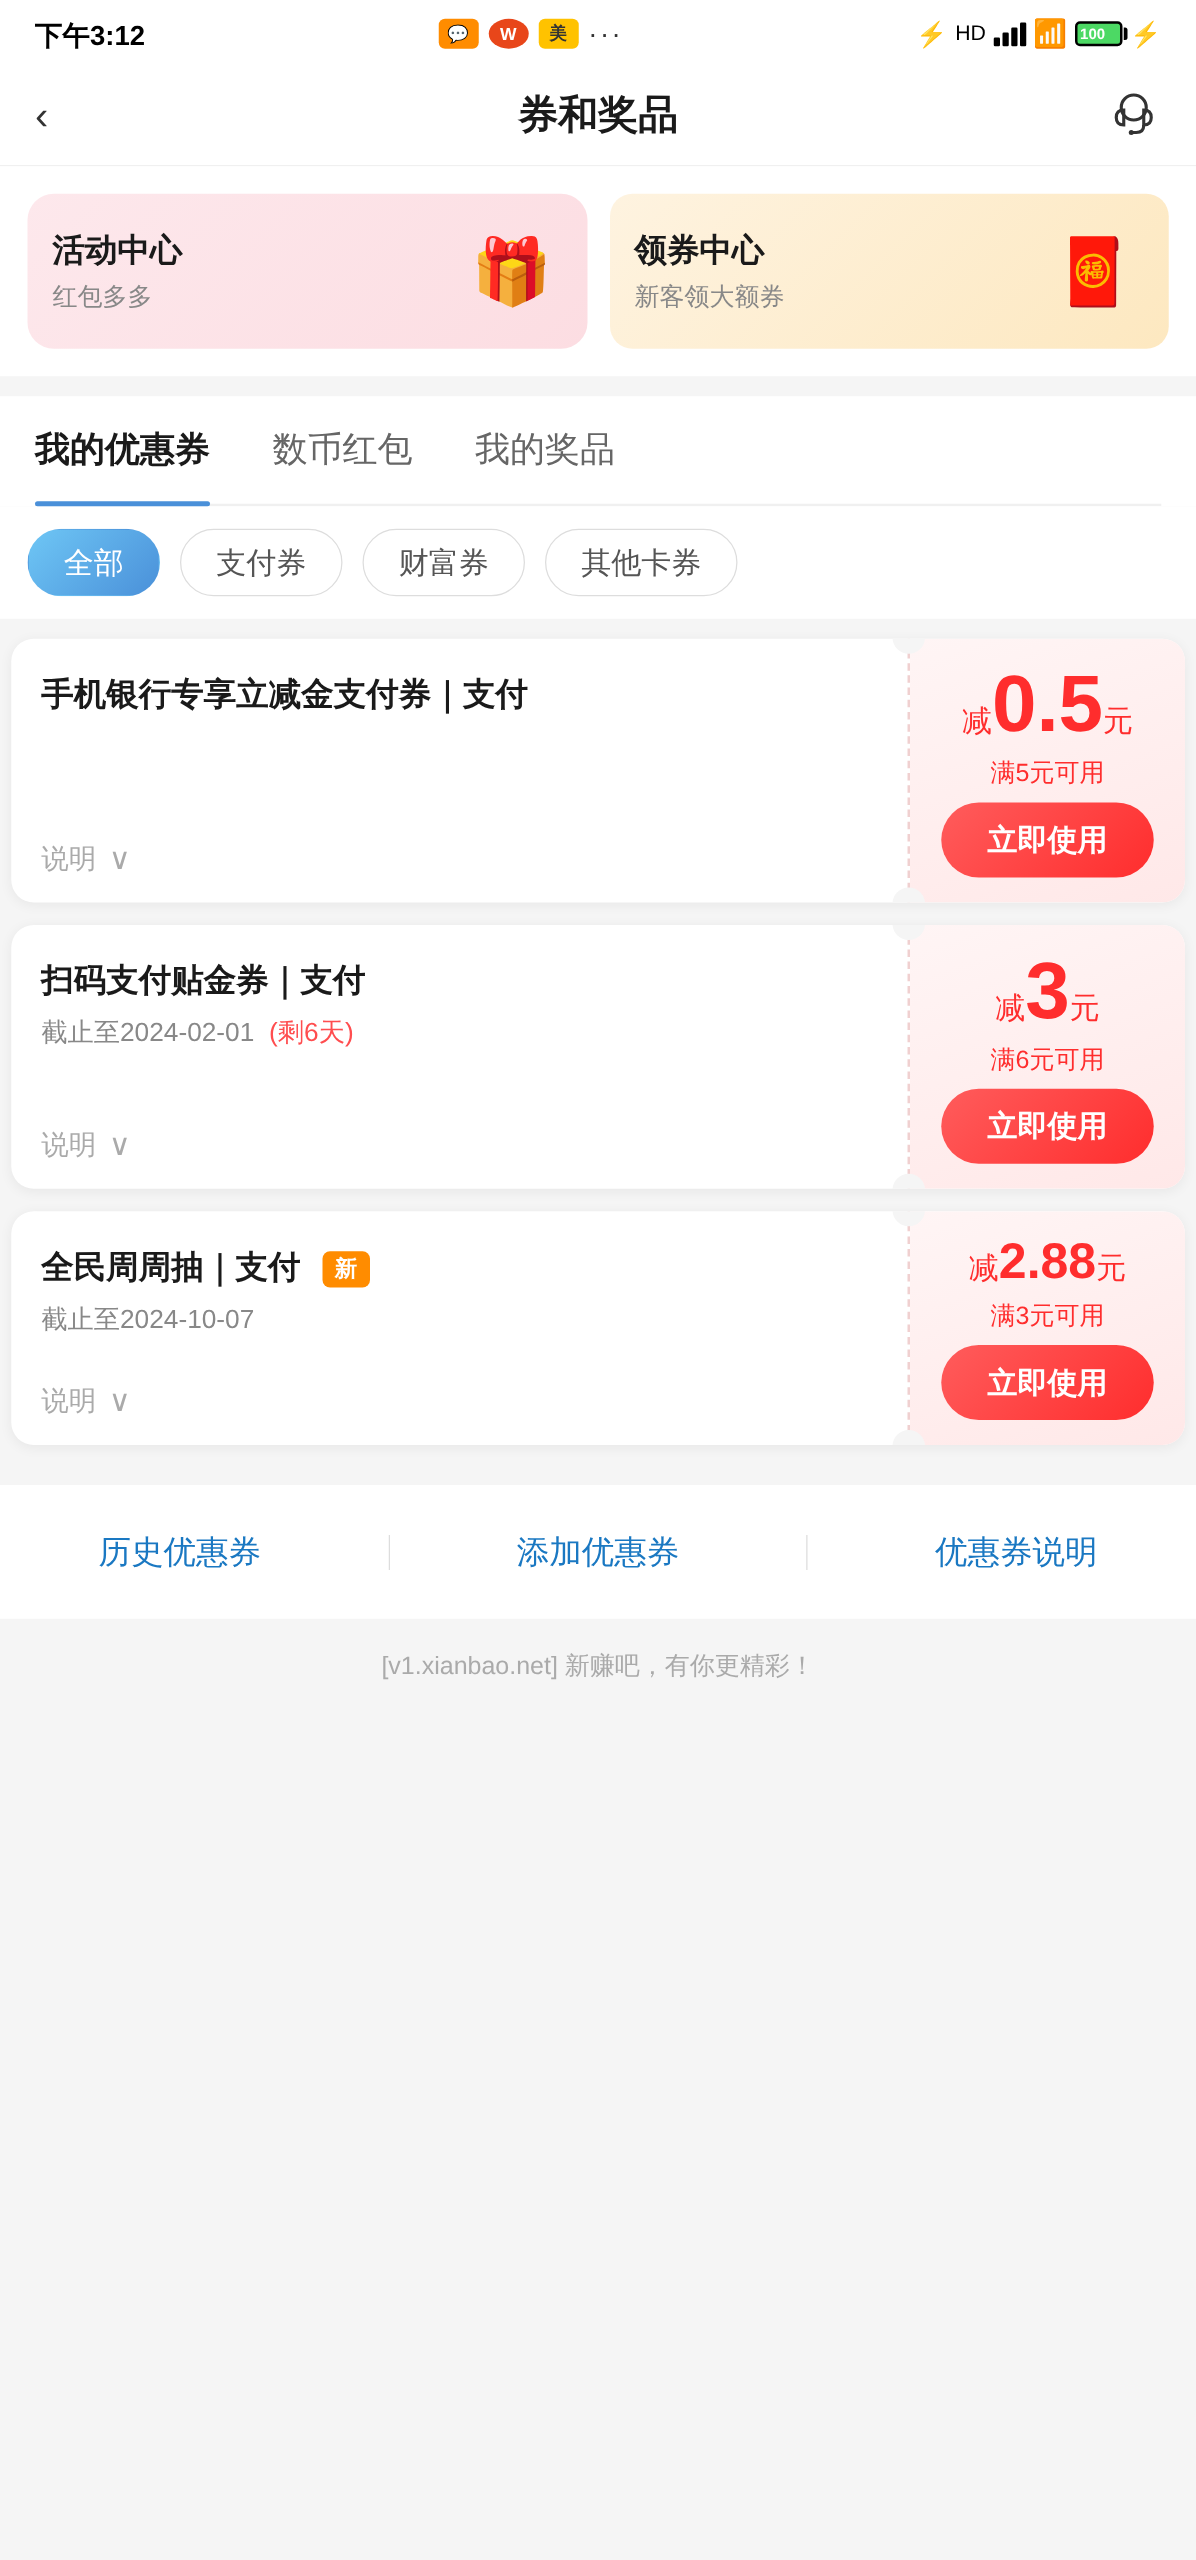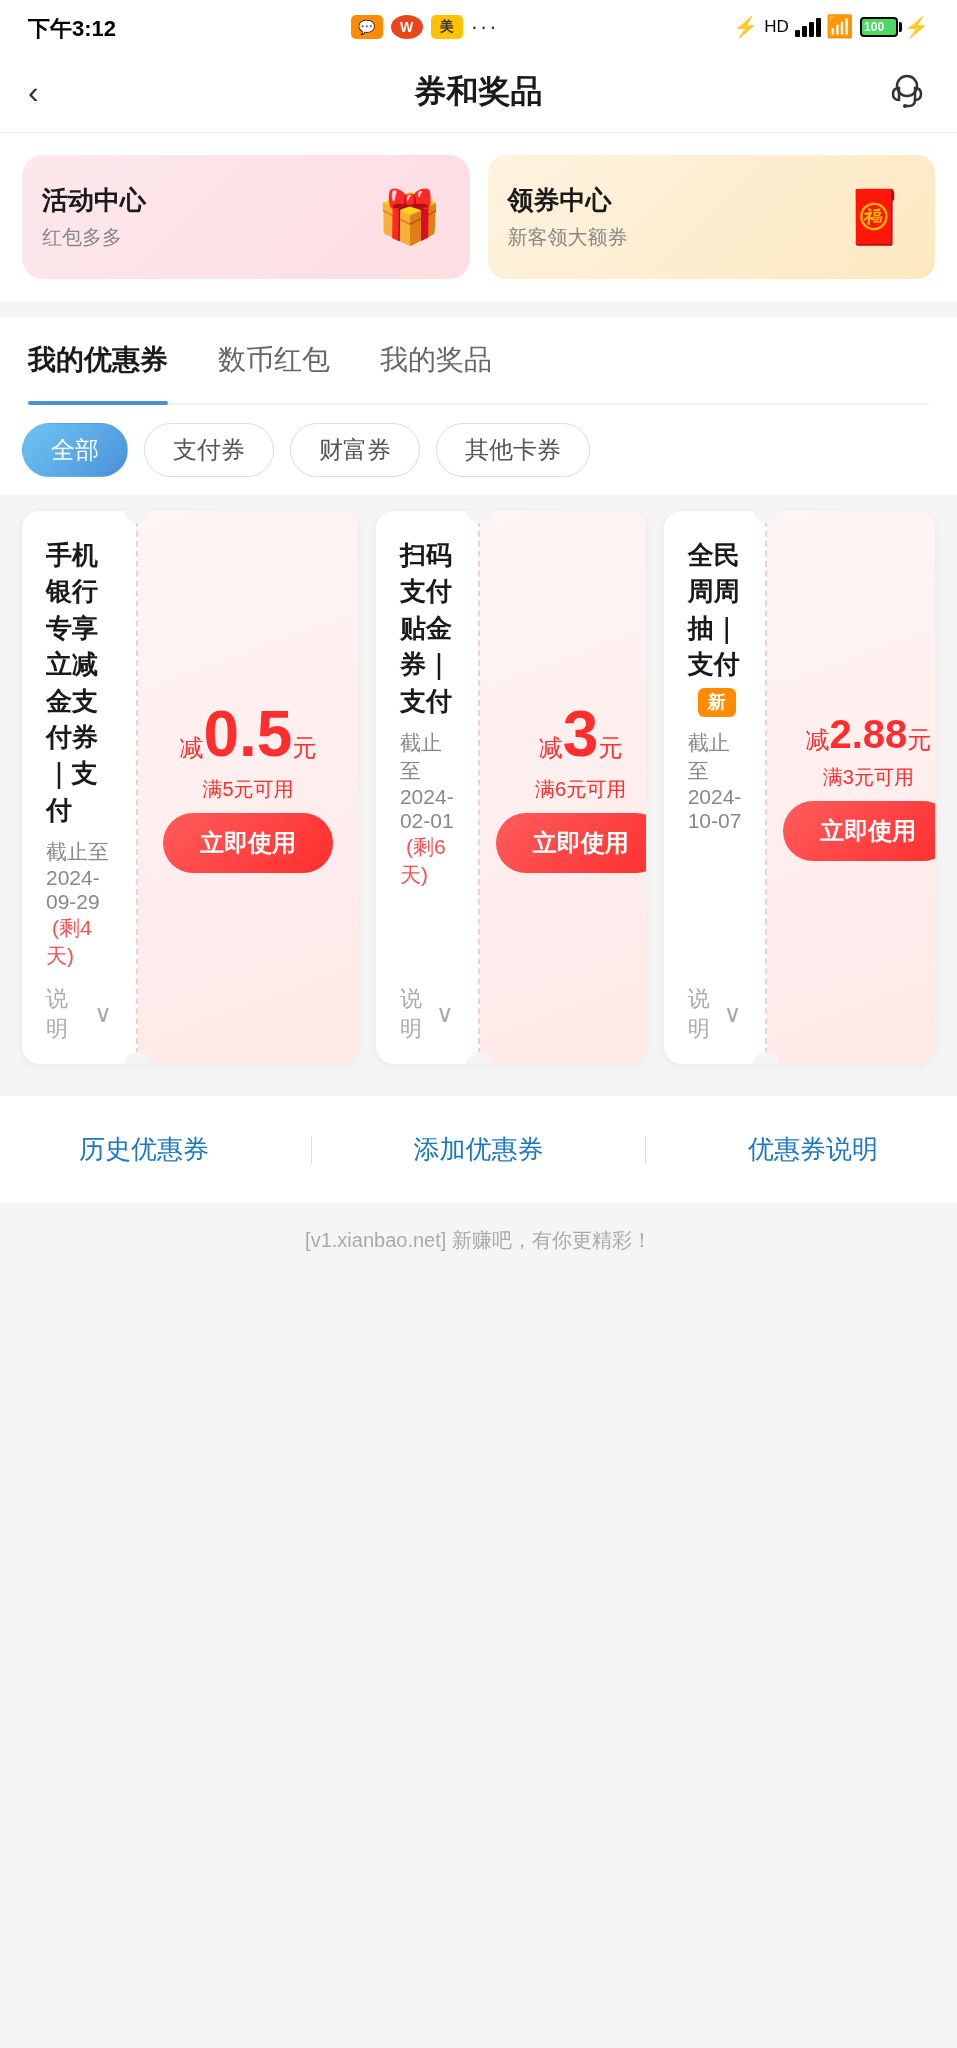--- a/index.html
+++ b/index.html
@@ -205,22 +205,23 @@
       background: #fff;
     }
     .filter-tag.active {
       background: linear-gradient(135deg, #6ec6f5, #4a90d9);
       color: #fff;
       border-color: transparent;
     }
 
     
     .coupon-list {
-      padding: 16px 22px;
-      display: flex;
+      padding: 16px 9px;
+      display: flex;
+      flex-direction: column;
       gap: 18px;
     }
     .coupon-card {
       background: #fff;
       border-radius: 18px;
       display: flex;
       overflow: hidden;
       min-height: 160px;
       box-shadow: 0 2px 10px rgba(0,0,0,0.06);
     }
@@ -456,24 +457,20 @@
   <div class="filter-tag">财富券</div>
   <div class="filter-tag">其他卡券</div>
 </div>
 
 <div class="coupon-list">
 
   <div class="coupon-card">
     <div class="coupon-left">
       <div>
         <div class="coupon-title">手机银行专享立减金支付券｜支付</div>
-        <div class="coupon-expire">
-          <span>截止至2024-09-29</span>
-          <span class="expire-urgent">(剩4天)</span>
-        </div>
       </div>
       <div class="coupon-desc">
         <span>说明</span>
         <span class="chevron-down">∨</span>
       </div>
     </div>
     <div class="coupon-right">
       <div class="discount-amount">
         <span class="discount-prefix">减</span><span class="discount-number">0.5</span><span class="discount-unit">元</span>
       </div>

